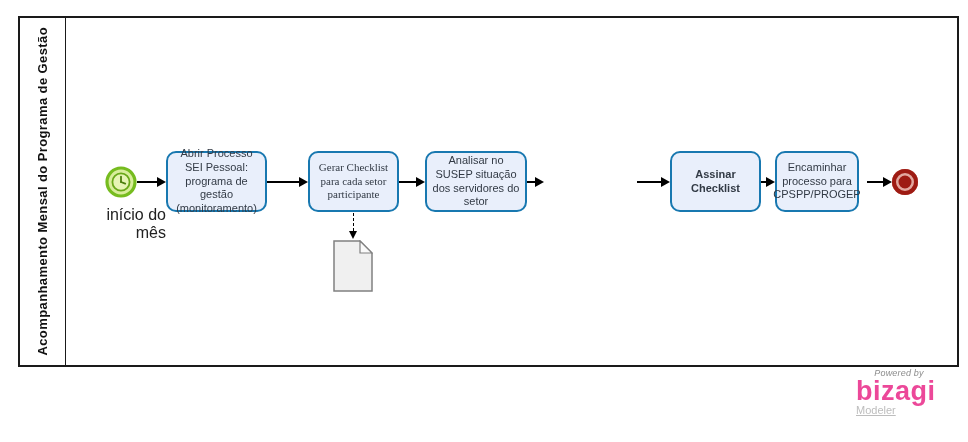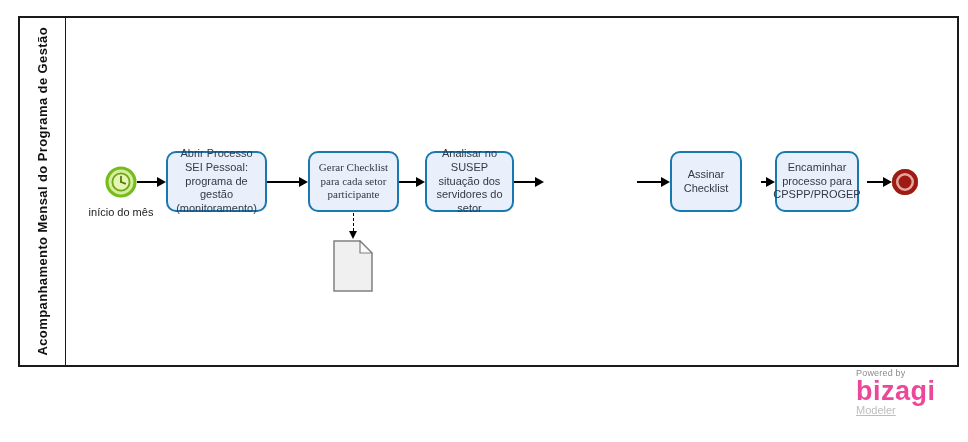--- a/index.html
+++ b/index.html
@@ -6,41 +6,41 @@
   #canvas{
     position:relative;width:968px;height:442px;background:#fff;overflow:hidden;
     font-family:"Liberation Sans","DejaVu Sans",sans-serif;color:#323A45;
   }
   
   .pool{position:absolute;left:18px;top:16px;width:941px;height:351px;border:2px solid #1a1a1a;box-sizing:border-box;background:#fff;}
   .lane-header{position:absolute;left:0;top:0;width:46px;height:100%;border-right:1.5px solid #1a1a1a;box-sizing:border-box;display:flex;align-items:center;justify-content:center;}
   .lane-title{writing-mode:vertical-rl;transform:rotate(180deg);font-size:13px;font-weight:bold;color:#111;white-space:nowrap;letter-spacing:.4px;}
   
   .start-event{position:absolute;left:105px;top:166px;width:32px;height:32px;}
-  .event-label{position:absolute;left:76px;top:206px;width:90px;text-align:center;font-size:11px;color:#222;}
+  .event-label{position:absolute;left:76px;top:206px;width:90px;text-align:right;font-size:16px;color:#222;}
   .end-event{position:absolute;left:892px;top:169px;width:26px;height:26px;border-radius:50%;
     background:#9E1B13;box-shadow:inset 0 0 0 4px #9E1B13,inset 0 0 0 6.5px #E2A79F;}
   
   .task{position:absolute;top:151px;height:61px;box-sizing:border-box;border:2px solid #1878B0;border-radius:10px;
     background:#E9EFFB;display:flex;align-items:center;justify-content:center;text-align:center;
     font-size:11px;line-height:1.25;color:#323A45;padding:2px 3px;}
   
   .flow{position:absolute;top:181px;height:2px;background:#000;}
   .flow::after{content:"";position:absolute;right:-9px;top:-4px;width:0;height:0;
     border-top:5px solid transparent;border-bottom:5px solid transparent;border-left:9px solid #000;}
   
   .assoc{position:absolute;left:353px;top:213px;height:18px;width:0;border-left:1.6px dashed #000;}
   .assoc-head{position:absolute;left:349px;top:231px;width:0;height:0;
     border-left:4.5px solid transparent;border-right:4.5px solid transparent;border-top:8px solid #000;}
   
   .doc{position:absolute;left:333px;top:240px;width:40px;height:52px;}
   .doc-label{position:absolute;left:308px;top:303px;width:92px;text-align:center;font-size:11px;color:#222;white-space:pre-line;line-height:1.35;}
   
   .brand{position:absolute;left:856px;top:368px;width:86px;text-align:left;}
-  .brand .powered{display:block;text-align:left;font-size:9px;color:#8C8C8C;letter-spacing:.2px;}
+  .brand .powered{display:block;text-align:center;font-size:9px;color:#8C8C8C;letter-spacing:.2px;font-style:italic;}
   .brand .logo{display:block;font-size:27px;line-height:26px;font-weight:bold;color:#ec4899;letter-spacing:.5px;}
   .brand .sub{display:block;font-size:11px;color:#BDBDBD;margin-top:0px;text-decoration:underline;}
 </style>
 </head>
 <body>
 
 <div id="canvas">
 
   <div class="pool">
     <div class="lane-header">
@@ -61,22 +61,22 @@
   <div class="flow" style="left:137px;width:20px;"></div>
   <div class="flow" style="left:267px;width:32px;"></div>
   <div class="flow" style="left:399px;width:17px;"></div>
   <div class="flow" style="left:514px;width:21px;"></div>
   <div class="flow" style="left:637px;width:24px;"></div>
   <div class="flow" style="left:761px;width:5px;"></div>
   <div class="flow" style="left:867px;width:16px;"></div>
 
   <div class="task" style="left:166px;width:101px;">Abrir Processo SEI Pessoal: programa de gestão (monitoramento)</div>
   <div class="task" style="left:308px;width:91px;font-family:Liberation Serif, serif;">Gerar Checklist para cada setor participante</div>
-  <div class="task" style="left:425px;width:89px;">Analisar no SUSEP situação dos servidores do setor</div>
-  <div class="task" style="left:670px;width:72px;">Assinar Checklist</div>
+  <div class="task" style="left:425px;width:102px;">Analisar no SUSEP situação dos servidores do setor</div>
+  <div class="task" style="left:670px;width:91px;font-weight:bold;">Assinar Checklist</div>
   <div class="task" style="left:775px;width:84px;">Encaminhar processo para CPSPP/PROGEP</div>
 
   <div class="end-event"></div>
 
   <div class="assoc"></div>
   <div class="assoc-head"></div>
 
   <div class="doc">
     <svg width="40" height="52" viewBox="0 0 40 52">
       <path d="M1,1 H27 L39,13 V51 H1 Z" fill="#F0F0F0" stroke="#808080" stroke-width="1.5"></path>

